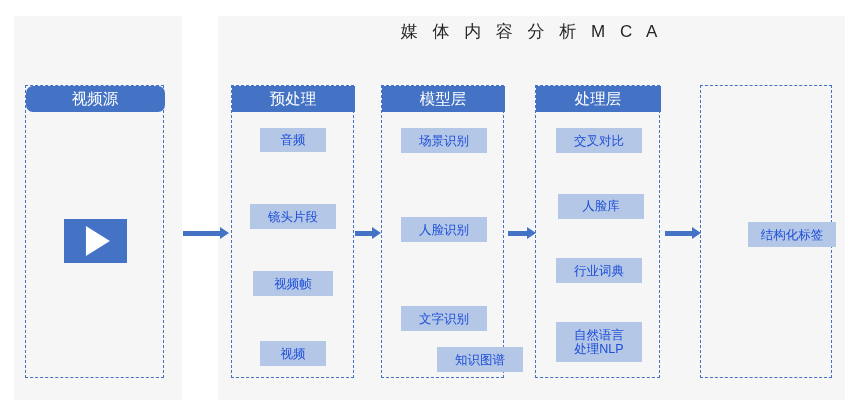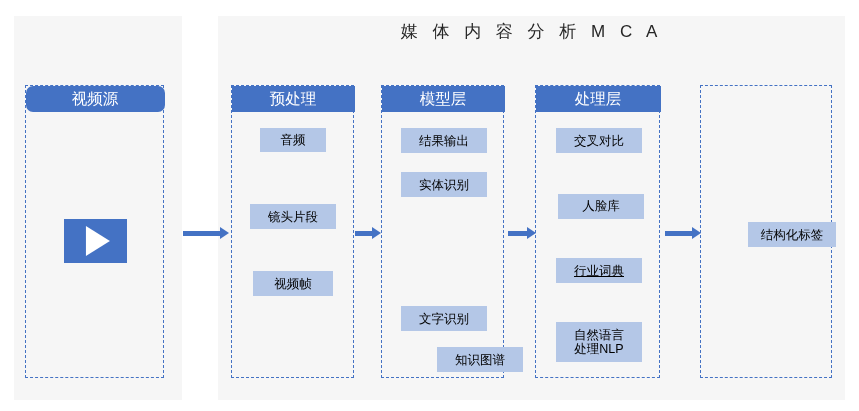--- a/index.html
+++ b/index.html
@@ -44,21 +44,21 @@
     line-height:26px;
     height:26px;
     box-sizing:border-box;
     white-space:nowrap;
   }
 
   
   .item{
     position:absolute;
     background:#B4C7E7;
-    color:#000000;
+    color:#1d4ed8;
     font-size:12.5px;
     text-align:center;
     display:flex;
     align-items:center;
     justify-content:center;
     line-height:14px;
     box-sizing:border-box;
     white-space:pre-line;
   }
 
@@ -106,35 +106,36 @@
     <div id="play-button" style="left:38px;top:133px;width:63px;height:44px;">
       <span class="tri"></span>
     </div>
   </div>
 
   <div class="col" style="left:231px;top:85px;width:123px;height:293px;">
     <div class="col-header" style="width:123px;">预处理</div>
     <div class="item" style="left:28px;top:42px;width:66px;height:24px;">音频</div>
     <div class="item" style="left:18px;top:118px;width:86px;height:25px;">镜头片段</div>
     <div class="item" style="left:21px;top:185px;width:80px;height:25px;">视频帧</div>
+    <div class="item" style="left:28px;top:255px;width:66px;height:25px;">视频</div>
   </div>
 
   <div class="col" style="left:381px;top:85px;width:123px;height:293px;">
     <div class="col-header" style="width:123px;">模型层</div>
-    <div class="item" style="left:19px;top:42px;width:86px;height:25px;">结果输出</div>
-    <div class="item" style="left:19px;top:86px;width:86px;height:25px;">实体识别</div>
+    <div class="item" style="left:19px;top:42px;width:86px;height:25px;">场景识别</div>
+    <div class="item" style="left:19px;top:131px;width:86px;height:25px;">人脸识别</div>
     <div class="item" style="left:19px;top:220px;width:86px;height:25px;">文字识别</div>
     <div class="item" style="left:19px;top:261px;width:86px;height:25px;margin-left:36px;">知识图谱</div>
   </div>
 
   <div class="col" style="left:535px;top:85px;width:125px;height:293px;">
     <div class="col-header" style="width:125px;">处理层</div>
     <div class="item" style="left:20px;top:42px;width:86px;height:25px;">交叉对比</div>
     <div class="item" style="left:22px;top:108px;width:86px;height:25px;font-family:Liberation Mono, monospace;">人脸库</div>
-    <div class="item" style="left:20px;top:172px;width:86px;height:25px;text-decoration:underline;">行业词典</div>
+    <div class="item" style="left:20px;top:172px;width:86px;height:25px;">行业词典</div>
     <div class="item" style="left:20px;top:236px;width:86px;height:40px;">自然语言
 处理NLP</div>
   </div>
 
   <div class="col" style="left:700px;top:85px;width:132px;height:293px;">
     <div class="item" style="left:23px;top:136px;width:88px;height:25px;margin-left:24px;">结构化标签</div>
   </div>
 
   <div class="arrow" style="left:183px;top:227px;width:46px;">
     <span class="shaft" style="width:37px;"></span>

